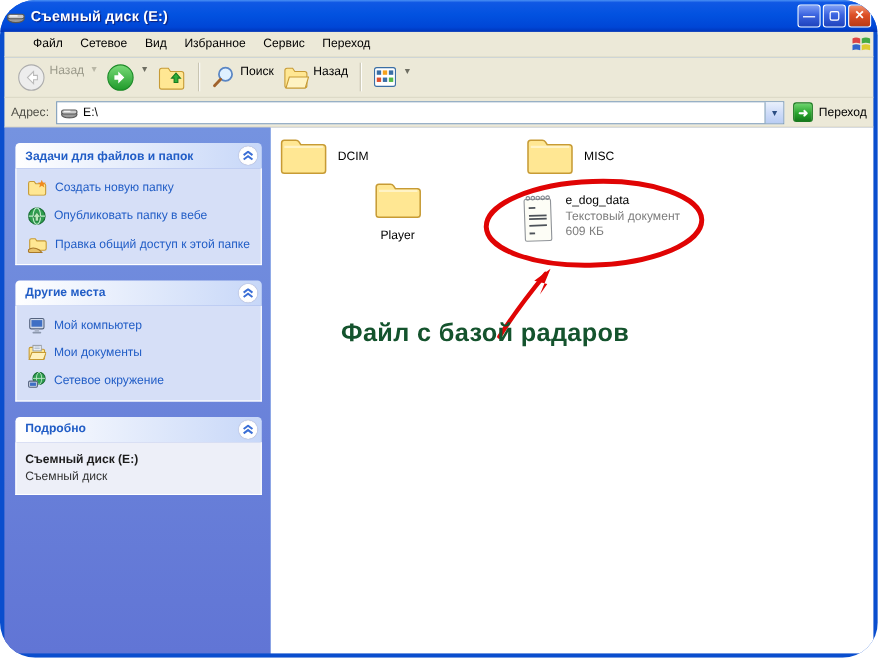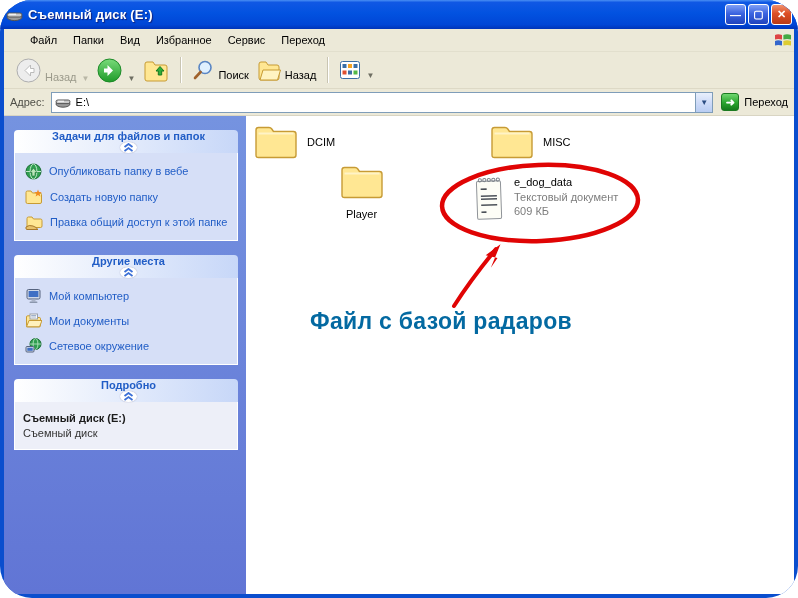--- a/index.html
+++ b/index.html
@@ -23,21 +23,21 @@
   .minglyph { align-self:flex-end; margin-bottom:3px; }
 
   
   .menubar { position:absolute; left:4px; top:29px; width:790px; height:23px; background:#ece9d8;
     display:flex; align-items:center; padding-left:18px; border-bottom:1px solid #e2dfcd; }
   .menubar .mitem { padding:3px 8px; color:#000; cursor:default; }
   .menubar .flag { margin-left:auto; margin-right:2px; display:flex; align-items:center; }
 
   .toolbar { position:absolute; left:4px; top:52px; width:790px; height:37px; background:#ece9d8;
     display:flex; align-items:center; padding-left:8px; border-bottom:1px solid #ddd9c6; }
-  .tbtn { display:flex; align-items:flex-end; gap:4px; padding:2px 4px; border-radius:3px; }
+  .tbtn { display:flex; align-items:flex-start; gap:4px; padding:2px 4px; border-radius:3px; }
   .tlabel { color:#000; }
   .tlabel.disabled { color:#9b9a8b; }
   .caret { font-size:8px; color:#6e6e62; margin-left:1px; }
   .caret.disabled { color:#b9b7a6; }
   .tsep { width:1px; height:26px; background:#c9c5b2; margin:0 7px; box-shadow:1px 0 0 #fff; }
 
   .addressbar { position:absolute; left:4px; top:89px; width:790px; height:27px; background:#ece9d8;
     display:flex; align-items:center; padding:0 6px; border-bottom:1px solid #d9d5c3; }
   .addr-label { color:#4f4f47; margin-right:6px;text-align:center; }
   .combo { flex:1; height:21px; background:#fff; border:1px solid #7f9db9; display:flex; align-items:center; padding-left:3px; }
@@ -49,41 +49,41 @@
   .gobtn .goicon { width:18px; height:18px; border-radius:3px;
     background:linear-gradient(180deg,#6fd66f 0%,#2aa52e 55%,#157a1c 100%);
     border:1px solid #1b7a20; color:#fff; display:flex; align-items:center; justify-content:center; font-weight:bold; font-size:11px; }
 
   
   .content { position:absolute; left:4px; top:116px; width:790px; height:478px; display:flex; }
   .sidebar { width:242px; background:linear-gradient(180deg,#7593e0 0%,#6175d5 100%); padding:14px 8px 0 10px; }
   .panel { margin-bottom:14px; }
   .panel-h { height:23px; border-radius:4px 4px 0 0;
     background:linear-gradient(90deg,#ffffff 0%,#c7d7f8 100%);
-    display:flex; align-items:center; padding:0 4px 0 9px;flex-direction:column; }
+    display:flex; align-items:center; padding:0 4px 0 9px; }
   .panel-h .ptitle { color:#215dc6; font-weight:bold; flex:1; }
   .chev { width:17px; height:17px; border-radius:50%; background:#fff; border:1px solid #fff;
     display:flex; align-items:center; justify-content:center; box-shadow:0 0 1px #88a; }
   .panel-b { background:#d6dff7; border:1px solid #fff; border-top:none; padding:10px 6px 8px 10px; }
   .plink { display:flex; align-items:flex-start; gap:7px; margin-bottom:9px; color:#215dc6; }
   .plink:last-child { margin-bottom:2px; }
   .plink .txt { padding-top:2px; line-height:1.25; }
   .panel-b.details { background:#edeff8; color:#1c1c1c; padding:10px 8px; }
   .panel-b.details .dt { font-weight:bold; margin-bottom:3px; }
   .panel-b.details .ds { color:#333; }
 
   .main { position:relative; flex:1; background:#fff; }
   .tile { position:absolute; display:flex; align-items:center; gap:9px; width:215px; }
   .tile .fname { color:#000; }
   .filetile { position:absolute; display:flex; align-items:flex-start; gap:10px; width:230px; }
   .filetile .meta .fname { color:#000; margin-bottom:2px; }
   .filetile .meta .fsub { color:#7d7d7d; line-height:1.3; }
 
   .overlay { position:absolute; left:0; top:0; width:100%; height:100%; pointer-events:none; }
-  .ann-text { position:absolute; left:64px; top:192px; color:#0369a1; font-weight:bold;
+  .ann-text { position:absolute; left:64px; top:173px; color:#14532d; font-weight:bold;
     font-size:23px; letter-spacing:.3px; white-space:nowrap; }
 
   svg { display:block; }
 </style>
 </head>
 <body>
 
 <div class="window">
 
   <div class="titlebar">
@@ -101,21 +101,21 @@
     <div class="winbtn minmax">
         <span>▢</span>
       </div>
     <div class="winbtn close">
         <span>✕</span>
       </div>
   </div>
 
   <div class="menubar">
     <span class="mitem">Файл</span>
-    <span class="mitem">Папки</span>
+    <span class="mitem">Сетевое</span>
     <span class="mitem">Вид</span>
     <span class="mitem">Избранное</span>
     <span class="mitem">Сервис</span>
     <span class="mitem">Переход</span>
     <span class="flag">
       <svg width="18" height="18" viewBox="0 0 18 18">
         <path d="M1,4 Q4,2.4 8,4 L8,8.6 Q4,7.2 1,8.6 Z" fill="#d44"></path>
         <path d="M9.4,4 Q13,2.4 17,4 L17,8.6 Q13,7.2 9.4,8.6 Z" fill="#4a4"></path>
         <path d="M1,10 Q4,8.6 8,10 L8,14.6 Q4,13.2 1,14.6 Z" fill="#36c"></path>
         <path d="M9.4,10 Q13,8.6 17,10 L17,14.6 Q13,13.2 9.4,14.6 Z" fill="#dc3"></path>
@@ -222,37 +222,37 @@
           <span class="chev">
             <svg width="11" height="9" viewBox="0 0 11 9">
                 <path d="M1.5,4 L5.5,1 L9.5,4" fill="none" stroke="#3b6fd6" stroke-width="1.8"></path>
                 <path d="M1.5,8 L5.5,5 L9.5,8" fill="none" stroke="#3b6fd6" stroke-width="1.8"></path>
               </svg>
           </span>
         </div>
         <div class="panel-b">
           <div class="plink">
             <span>
+              <svg width="18" height="15" viewBox="0 0 18 15">
+                  <path d="M1,13 L1,3.5 Q1,2 2.5,2 L6,2 L7.5,4 L15,4 Q16.5,4 16.5,5.5 L16.5,13 Q16.5,14.5 15,14.5 L2.5,14.5 Q1,14.5 1,13" fill="#ffe793" stroke="#c79b35"></path>
+                  <path d="M13,0.5 L14,3 L16.8,3.2 L14.6,4.8 L15.4,7.4 L13,5.9 L10.6,7.4 L11.4,4.8 L9.2,3.2 L12,3 Z" fill="#f08a1d"></path>
+                </svg>
+            </span>
+            <span class="txt">Создать новую папку</span>
+          </div>
+          <div class="plink">
+            <span>
               <svg width="17" height="17" viewBox="0 0 17 17">
                   <circle cx="8.5" cy="8.5" r="7.5" fill="#2f9e4f" stroke="#1b6e36"></circle>
                   <ellipse cx="8.5" cy="8.5" rx="3.4" ry="7.5" fill="none" stroke="#bfe8c9" stroke-width="1"></ellipse>
                   <line x1="1" y1="8.5" x2="16" y2="8.5" stroke="#bfe8c9"></line>
                   <path d="M8.5,5 L12,9.5 L10,9.5 L10,13 L7,13 L7,9.5 L5,9.5 Z" fill="#b9e6b9" stroke="#1b6e36" stroke-width=".6"></path>
                 </svg>
             </span>
             <span class="txt">Опубликовать папку в вебе</span>
-          </div>
-          <div class="plink">
-            <span>
-              <svg width="18" height="15" viewBox="0 0 18 15">
-                  <path d="M1,13 L1,3.5 Q1,2 2.5,2 L6,2 L7.5,4 L15,4 Q16.5,4 16.5,5.5 L16.5,13 Q16.5,14.5 15,14.5 L2.5,14.5 Q1,14.5 1,13" fill="#ffe793" stroke="#c79b35"></path>
-                  <path d="M13,0.5 L14,3 L16.8,3.2 L14.6,4.8 L15.4,7.4 L13,5.9 L10.6,7.4 L11.4,4.8 L9.2,3.2 L12,3 Z" fill="#f08a1d"></path>
-                </svg>
-            </span>
-            <span class="txt">Создать новую папку</span>
           </div>
           <div class="plink">
             <span>
               <svg width="18" height="16" viewBox="0 0 18 16">
                   <path d="M2,12 L2,4.5 Q2,3 3.5,3 L7,3 L8.5,5 L15.5,5 Q17,5 17,6.5 L17,12 Q17,13.5 15.5,13.5 L3.5,13.5 Q2,13.5 2,12" fill="#ffe793" stroke="#c79b35"></path>
                   <path d="M1,13 Q4,10.5 8,12 Q11,13 13,15.5 L2,15.5 Q0.5,15.5 1,13" fill="#e8c26a" stroke="#a8782a"></path>
                 </svg>
             </span>
             <span class="txt">Правка общий доступ к этой папке</span>
           </div>
@@ -331,21 +331,21 @@
       <div class="tile" style="left:8px; top:8px;">
         <span>
           <svg width="44" height="35" viewBox="0 0 44 35">
               <path d="M2,31 L2,6 Q2,3.5 4.5,3.5 L15,3.5 Q16.8,3.5 17.8,5 L19.5,7.5 L39.5,7.5 Q42,7.5 42,10 L42,31 Q42,33.5 39.5,33.5 L4.5,33.5 Q2,33.5 2,31" fill="#ffe793" stroke="#c79b35" stroke-width="1.4"></path>
               <path d="M4.5,9.5 L39.5,9.5" stroke="#fff3c6" stroke-width="2"></path>
             </svg>
         </span>
         <span class="fname">DCIM</span>
       </div>
 
-      <div class="tile" style="left:244px; top:8px;">
+      <div class="tile" style="left:232px; top:8px;">
         <span>
           <svg width="44" height="35" viewBox="0 0 44 35">
               <path d="M2,31 L2,6 Q2,3.5 4.5,3.5 L15,3.5 Q16.8,3.5 17.8,5 L19.5,7.5 L39.5,7.5 Q42,7.5 42,10 L42,31 Q42,33.5 39.5,33.5 L4.5,33.5 Q2,33.5 2,31" fill="#ffe793" stroke="#c79b35" stroke-width="1.4"></path>
               <path d="M4.5,9.5 L39.5,9.5" stroke="#fff3c6" stroke-width="2"></path>
             </svg>
         </span>
         <span class="fname">MISC</span>
       </div>
 
       <div class="tile" style="left:8px; top:48px;flex-direction:column;">

